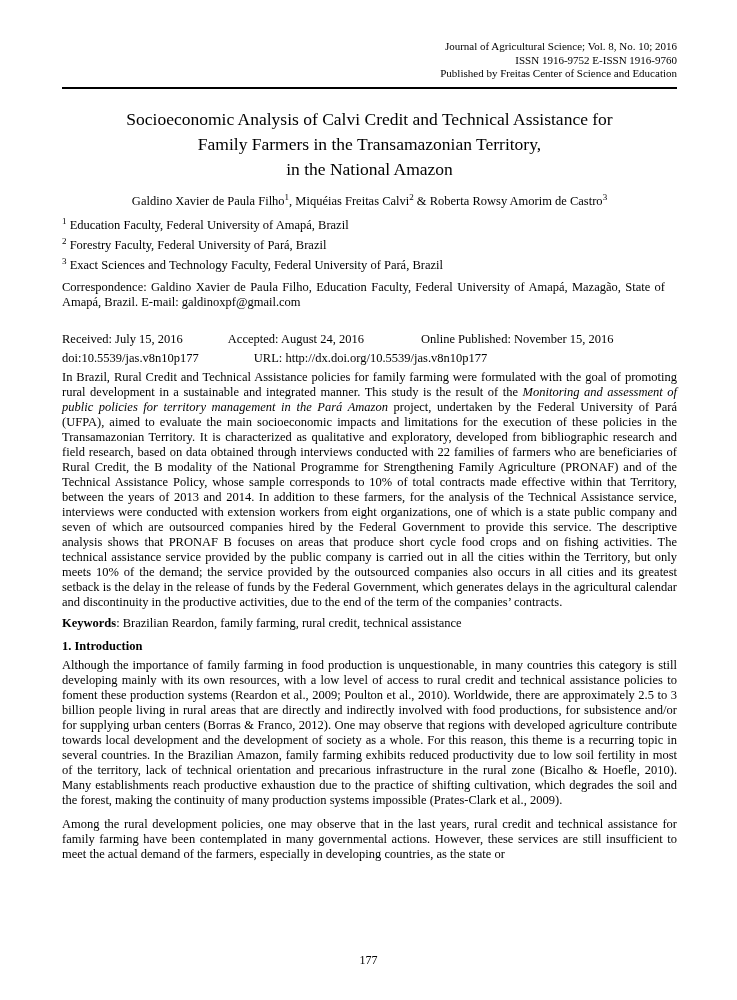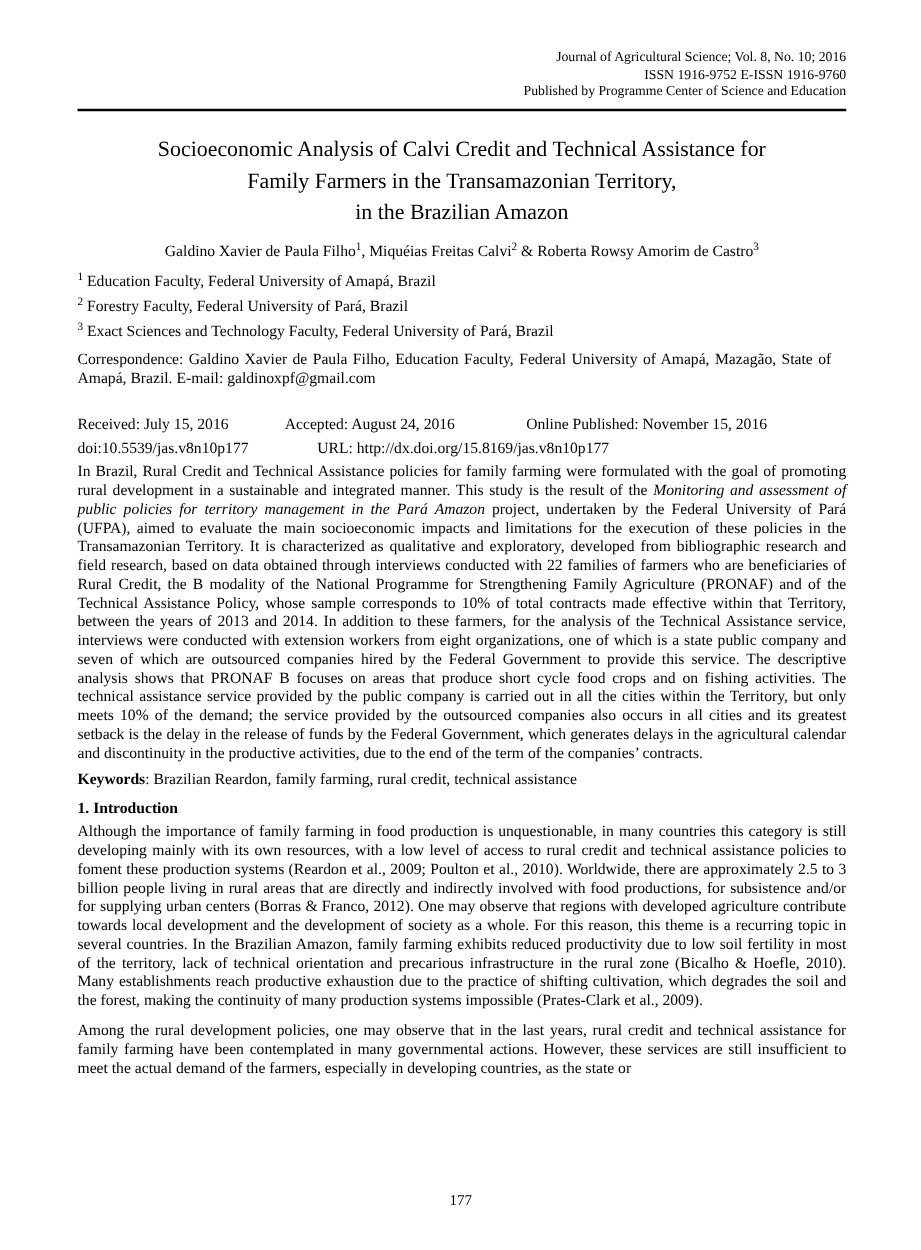--- a/index.html
+++ b/index.html
@@ -99,43 +99,43 @@
   }
 </style>
 </head>
 <body>
 
 <div class="page">
 
   <div class="journal-header">
     <div>Journal of Agricultural Science; Vol. 8, No. 10; 2016</div>
     <div>ISSN 1916-9752 E-ISSN 1916-9760</div>
-    <div>Published by Programme Center of Science and Education</div>
+    <div>Published by Freitas Center of Science and Education</div>
   </div>
   <hr class="header-rule">
 
   <h1 class="paper-title">
     <span>Socioeconomic Analysis of Calvi Credit and Technical Assistance for</span>
     <span>Family Farmers in the Transamazonian Territory,</span>
-    <span>in the Brazilian Amazon</span>
+    <span>in the National Amazon</span>
   </h1>
 
   <p class="authors-line"><span>Galdino Xavier de Paula Filho</span><sup>1</sup><span>, </span><span>Miquéias Freitas Calvi</span><sup>2</sup><span> &amp; </span><span>Roberta Rowsy Amorim de Castro</span><sup>3</sup></p>
 
   <p class="aff aff-first"><sup>1</sup><span> Education Faculty, Federal University of Amapá, Brazil</span></p>
   <p class="aff"><sup>2</sup><span> Forestry Faculty, Federal University of Pará, Brazil</span></p>
   <p class="aff"><sup>3</sup><span> Exact Sciences and Technology Faculty, Federal University of Pará, Brazil</span></p>
 
   <p class="corr"><span>Correspondence: Galdino Xavier de Paula Filho, Education Faculty, Federal University of Amapá, Mazagão, State of Amapá, Brazil. E-mail: </span><span>galdinoxpf@gmail.com</span></p>
 
   <div class="dates-row">
     <span class="cell-received">Received: July 15, 2016</span><span class="cell-accepted">Accepted: August 24, 2016</span><span>Online Published: November 15, 2016</span>
   </div>
   <div class="doi-row">
-    <span class="cell-doi">doi:10.5539/jas.v8n10p177</span><span>URL: http://dx.doi.org/15.8169/jas.v8n10p177</span>
+    <span class="cell-doi">doi:10.5539/jas.v8n10p177</span><span>URL: http://dx.doi.org/10.5539/jas.v8n10p177</span>
   </div>
 
   <p class="body-text"><span>In Brazil, Rural Credit and Technical Assistance policies for family farming were formulated with the goal of promoting rural development in a sustainable and integrated manner. This study is the result of the </span><i>Monitoring and assessment of public policies for territory management in the Pará Amazon</i><span> project, undertaken by the Federal University of Pará (UFPA), aimed to evaluate the main socioeconomic impacts and limitations for the execution of these policies in the Transamazonian Territory. It is characterized as qualitative and exploratory, developed from bibliographic research and field research, based on data obtained through interviews conducted with 22 families of farmers who are beneficiaries of Rural Credit, the B modality of the National Programme for Strengthening Family Agriculture (PRONAF) and of the Technical Assistance Policy, whose sample corresponds to 10% of total contracts made effective within that Territory, between the years of 2013 and 2014. In addition to these farmers, for the analysis of the Technical Assistance service, interviews were conducted with extension workers from eight organizations, one of which is a state public company and seven of which are outsourced companies hired by the Federal Government to provide this service. The descriptive analysis shows that PRONAF B focuses on areas that produce short cycle food crops and on fishing activities. The technical assistance service provided by the public company is carried out in all the cities within the Territory, but only meets 10% of the demand; the service provided by the outsourced companies also occurs in all cities and its greatest setback is the delay in the release of funds by the Federal Government, which generates delays in the agricultural calendar and discontinuity in the productive activities, due to the end of the term of the companies’ contracts.</span></p>
 
   <p class="keywords"><b>Keywords</b><span>: Brazilian Reardon, family farming, rural credit, technical assistance</span></p>
 
   <h2 class="sec-heading sec-heading-intro">1. Introduction</h2>
   <p class="body-text">Although the importance of family farming in food production is unquestionable, in many countries this category is still developing mainly with its own resources, with a low level of access to rural credit and technical assistance policies to foment these production systems (Reardon et al., 2009; Poulton et al., 2010). Worldwide, there are approximately 2.5 to 3 billion people living in rural areas that are directly and indirectly involved with food productions, for subsistence and/or for supplying urban centers (Borras &amp; Franco, 2012). One may observe that regions with developed agriculture contribute towards local development and the development of society as a whole. For this reason, this theme is a recurring topic in several countries. In the Brazilian Amazon, family farming exhibits reduced productivity due to low soil fertility in most of the territory, lack of technical orientation and precarious infrastructure in the rural zone (Bicalho &amp; Hoefle, 2010). Many establishments reach productive exhaustion due to the practice of shifting cultivation, which degrades the soil and the forest, making the continuity of many production systems impossible (Prates-Clark et al., 2009).</p>
   <p class="body-text">Among the rural development policies, one may observe that in the last years, rural credit and technical assistance for family farming have been contemplated in many governmental actions. However, these services are still insufficient to meet the actual demand of the farmers, especially in developing countries, as the state or</p>
 

